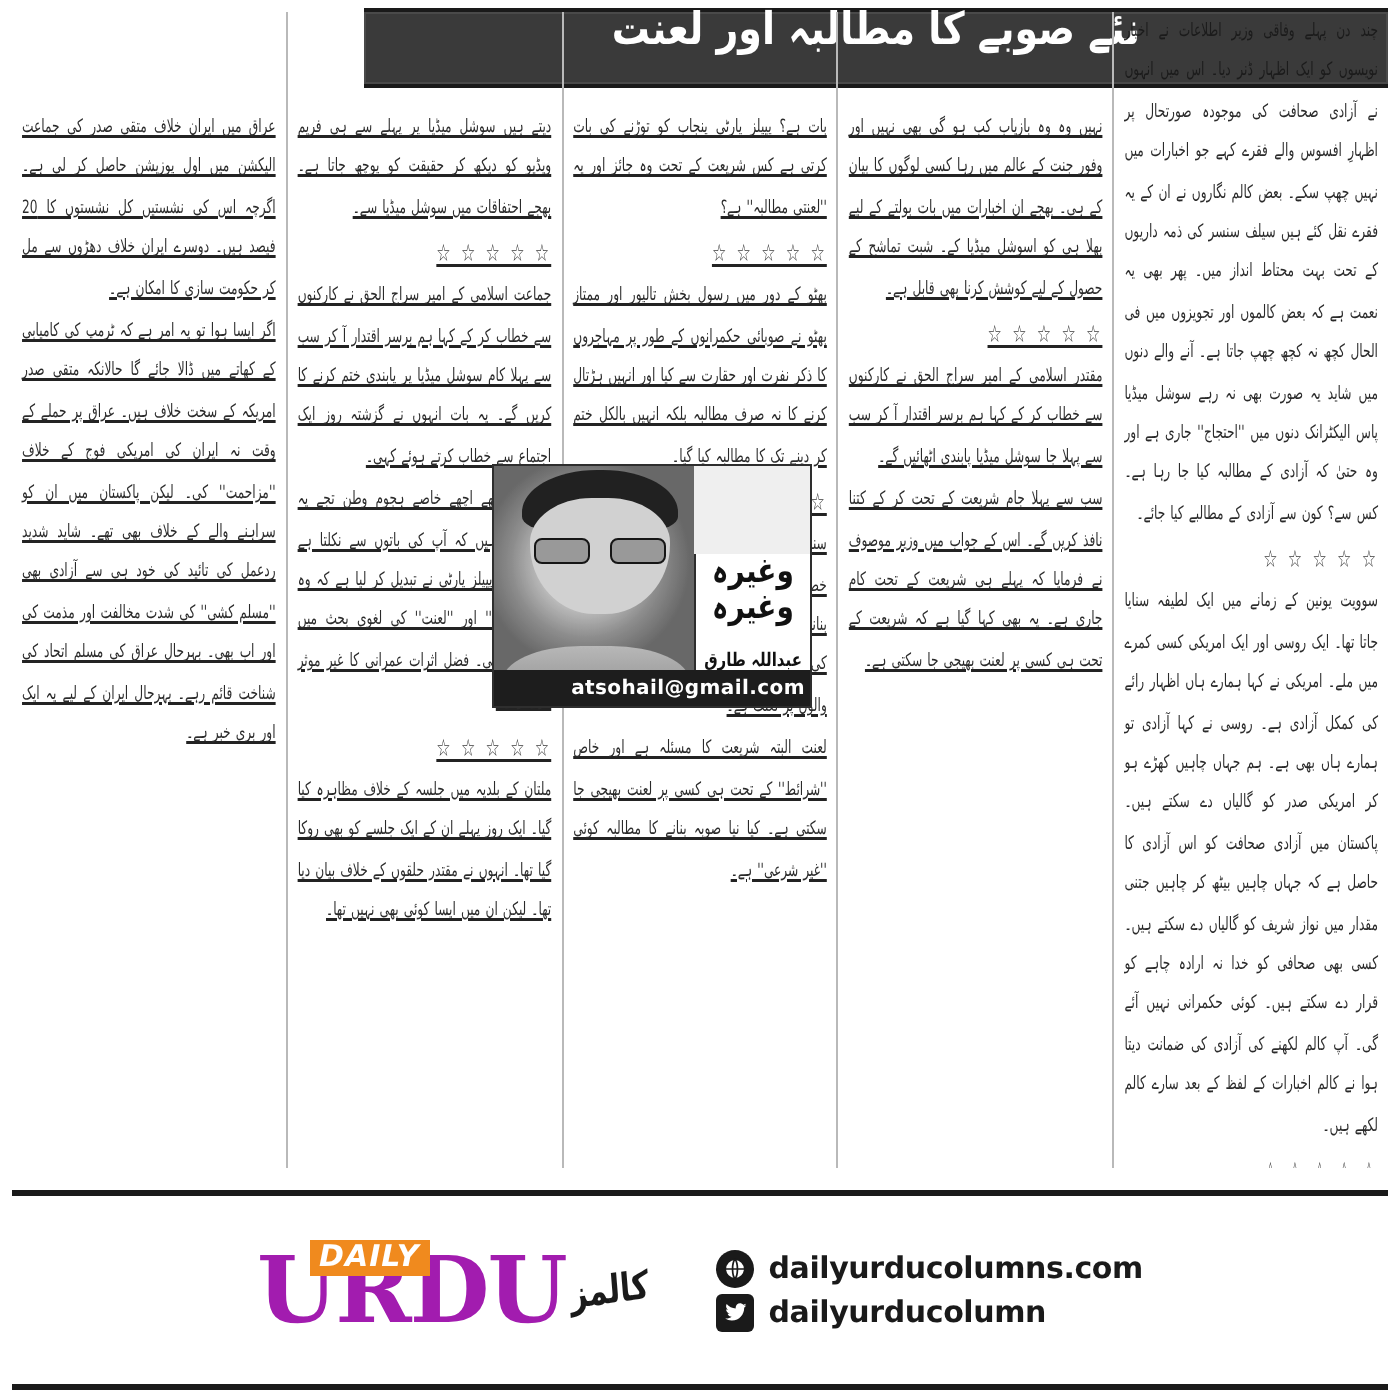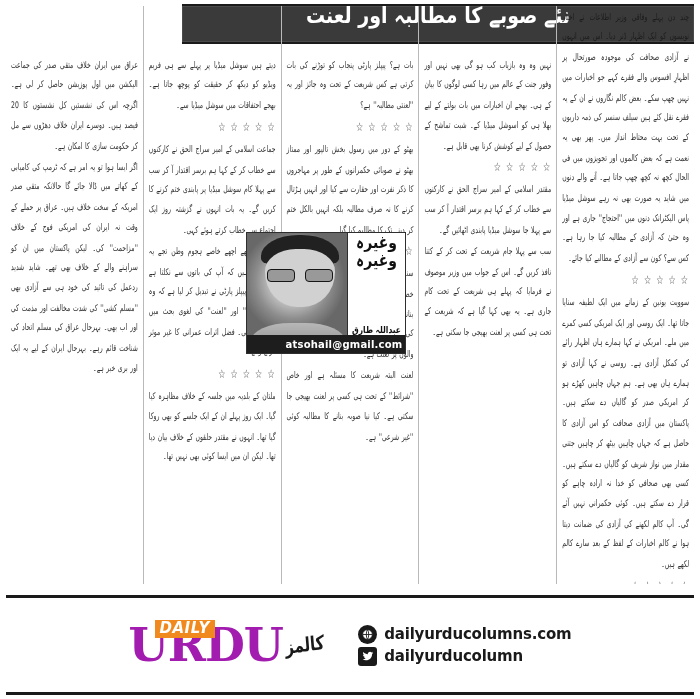--- a/index.html
+++ b/index.html
@@ -66,21 +66,21 @@
   }
   .col {
     position: relative;
     flex: 1 1 0;
     padding: 0 5px;
     overflow: hidden;
   }
   .col + .col { border-right: 1px solid #b9b9b9; }
 
   
-  .col-offset { padding-top: 48px; }
+  .col-offset { padding-top: 48px; text-decoration: underline; }
 
   .ur {
     font-size: 6.1px;
     line-height: 13.4px;
     text-align: justify;
     text-align-last: right;
     color: #191919;
     font-family: "DejaVu Sans", sans-serif;
     word-spacing: .6px;
     filter: blur(.12px);
@@ -117,20 +117,21 @@
   .author-meta {
     width: 58px;
     background: #fff;
     border-left: 1px solid #2e2e2e;
     position: relative;
     display: flex;
     flex-direction: column;
     justify-content: space-between;
     align-items: center;
     padding: 4px 2px 2px;
+    margin-top: 44px;
   }
   .col-logo {
     font-size: 14px;
     font-weight: 700;
     color: #111;
     line-height: 15px;
     text-align: center;
     transform: scaleY(1.2);
     font-family: "DejaVu Sans", sans-serif;
   }

